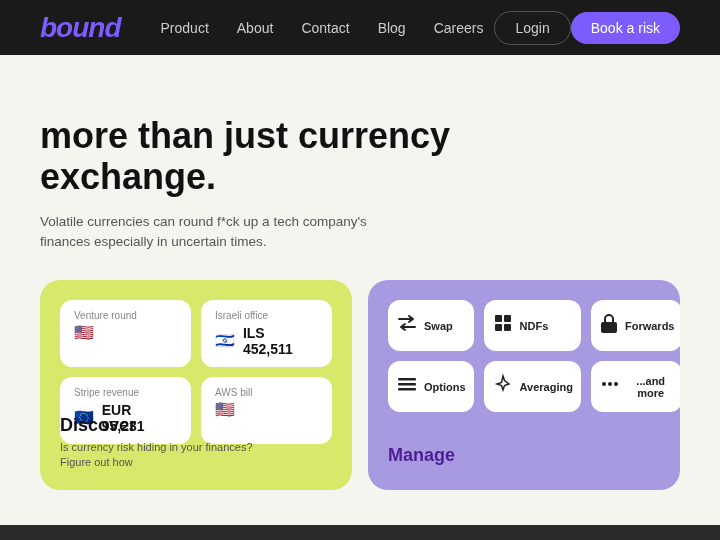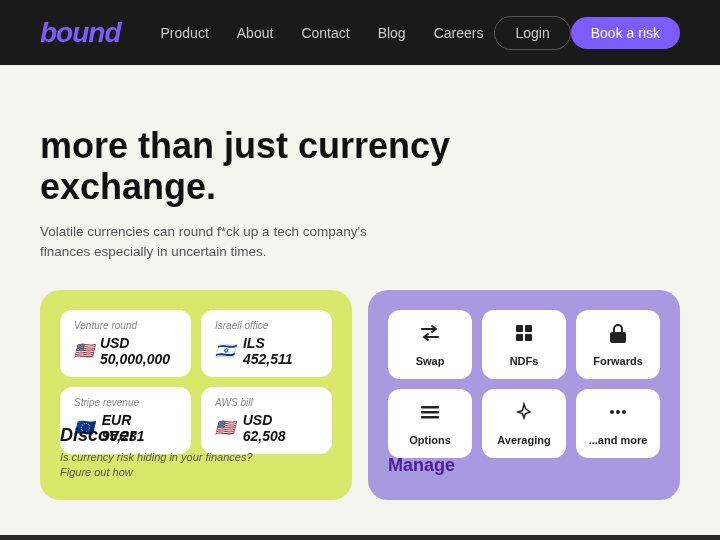--- a/index.html
+++ b/index.html
@@ -10,21 +10,21 @@
       font-family: -apple-system, BlinkMacSystemFont, 'Segoe UI', sans-serif;
       overflow: hidden;
     }
 
     
     .header {
       background: #1a1a1a;
       display: flex;
       align-items: center;
       padding: 0 40px;
-      height: 65px;
+      height: 55px;
       position: relative;
       z-index: 10;
     }
     .logo {
       font-size: 28px;
       font-weight: 800;
       color: #7c5cfc;
       letter-spacing: -1px;
       margin-right: 40px;
       font-style: italic;
@@ -97,21 +97,20 @@
 
     
     .card-left {
       background: #d8e86a;
       border-radius: 20px;
       padding: 20px;
       flex: 1;
       position: relative;
       overflow: hidden;
       min-height: 210px;
-      font-style: italic;
     }
 
     .mini-cards {
       display: flex;
       flex-direction: column;
       gap: 10px;
     }
 
     .mini-card-row {
       display: flex;
@@ -187,21 +186,21 @@
       grid-template-columns: repeat(3, 1fr);
       gap: 10px;
       margin-bottom: 14px;
     }
 
     .feature-item {
       background: #fff;
       border-radius: 12px;
       padding: 12px 8px;
       display: flex;
-      flex-direction: column;
+      flex-direction: row;
       align-items: center;
       gap: 6px;
     }
 
     .feature-icon {
       font-size: 20px;
       color: #333;
     }
 
     .feature-label {
@@ -254,21 +253,20 @@
   <div class="cards-section">
 
     <div class="card-left">
       <div class="mini-cards">
 
         <div class="mini-card-row">
           <div class="mini-card">
             <div class="mini-card-label">Venture round</div>
             <div class="mini-card-value-row">
               <span class="flag-icon">🇺🇸</span>
-              <span class="mini-card-value">USD 50,000,000</span>
             </div>
           </div>
           <div class="mini-card">
             <div class="mini-card-label">Israeli office</div>
             <div class="mini-card-value-row">
               <span class="flag-icon">🇮🇱</span>
               <span class="mini-card-value">ILS 452,511</span>
             </div>
           </div>
         </div>
@@ -278,21 +276,20 @@
             <div class="mini-card-label">Stripe revenue</div>
             <div class="mini-card-value-row">
               <span class="flag-icon">🇪🇺</span>
               <span class="mini-card-value">EUR 95,231</span>
             </div>
           </div>
           <div class="mini-card">
             <div class="mini-card-label">AWS bill</div>
             <div class="mini-card-value-row">
               <span class="flag-icon">🇺🇸</span>
-              <span class="mini-card-value">USD 62,508</span>
             </div>
           </div>
         </div>
       </div>
       <div class="discover-label">
         <div class="discover-title">Discover</div>
         <div class="discover-sub">Is currency risk hiding in your finances? Figure out how</div>
       </div>
     </div>
 

